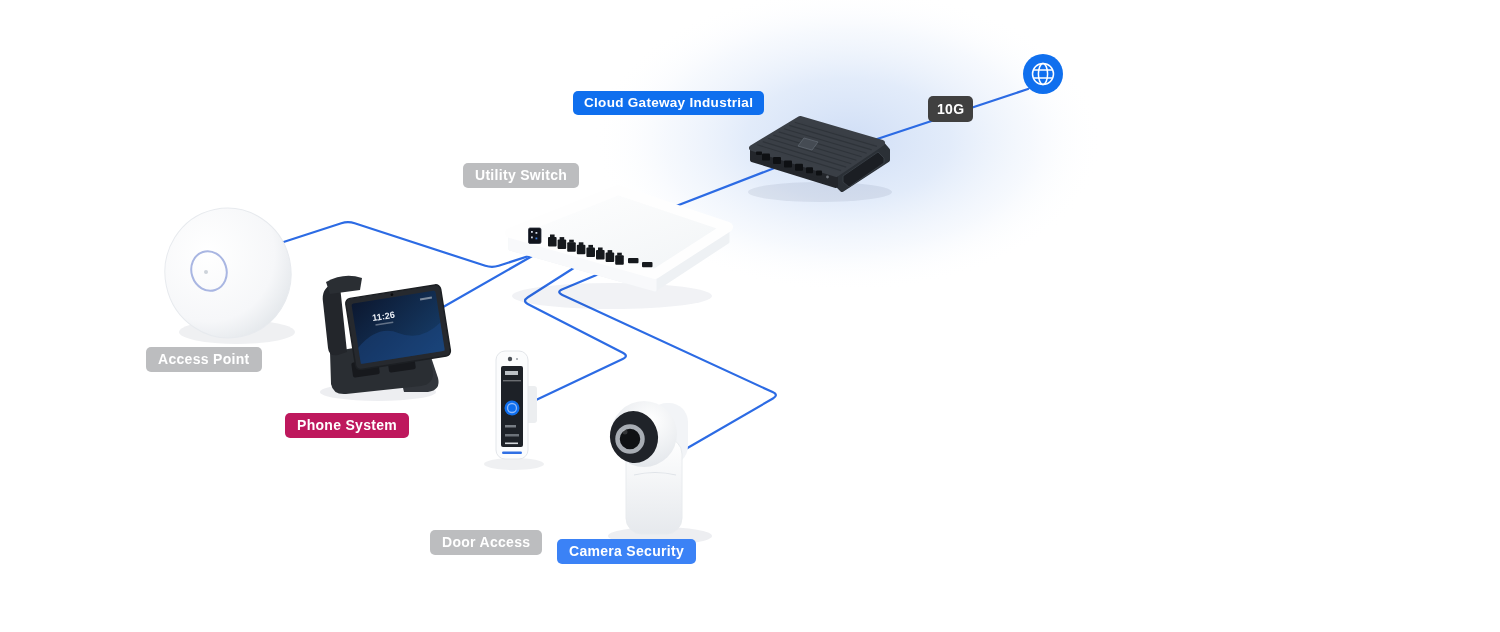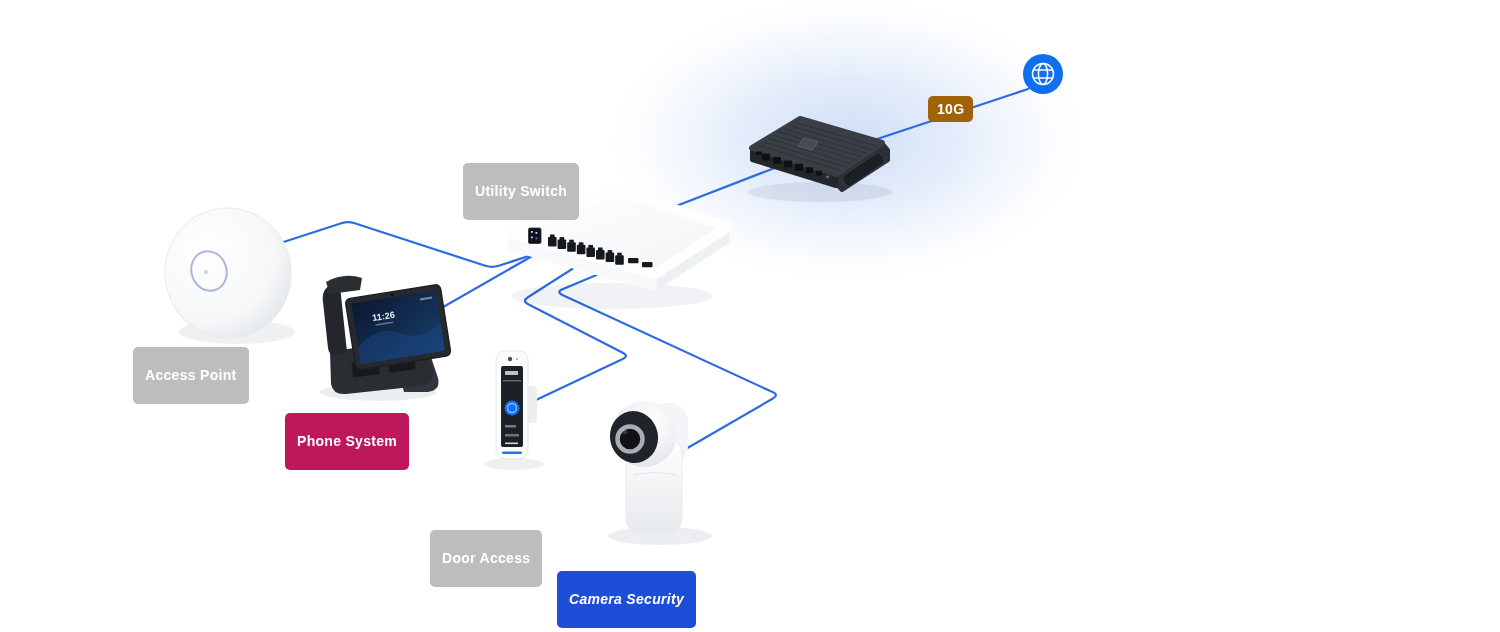--- a/index.html
+++ b/index.html
@@ -1,20 +1,20 @@
 <!DOCTYPE html>
 <html><head>
 <meta charset="utf-8">
 <style>
   html,body{margin:0;padding:0;background:#fff;}
   .stage{position:relative;width:1500px;height:632px;background:#ffffff;overflow:hidden;
          font-family:"Liberation Sans","DejaVu Sans",sans-serif;}
   svg.scene{position:absolute;left:0;top:0;display:block;}
   .lbl{position:absolute;color:#fff;font-size:14px;font-weight:bold;letter-spacing:.3px;
-       padding:20px 12px;border-radius:5px;white-space:nowrap;line-height:17px;cursor:pointer;}
+       padding:4px 12px;border-radius:5px;white-space:nowrap;line-height:17px;cursor:pointer;}
   .lbl.accent{font-size:13.5px;padding:4px 11px;line-height:16px;}
   .badge{position:absolute;color:#fff;font-weight:bold;font-size:14px;padding:4px 9px;
          border-radius:5px;line-height:18px;letter-spacing:.3px;}
 </style>
 </head>
 <body>
 
 <div class="stage">
 
   <svg class="scene" width="1500" height="632" viewBox="0 0 1500 632">
@@ -198,25 +198,26 @@
       <circle cx="1043" cy="74" r="20" fill="#0f6fee"></circle>
       <g stroke="#ffffff" stroke-width="1.5" fill="none">
         <circle cx="1043" cy="74" r="10.5"></circle>
         <ellipse cx="1043" cy="74" rx="4.6" ry="10.5"></ellipse>
         <line x1="1033.5" y1="70" x2="1052.5" y2="70"></line>
         <line x1="1033.5" y1="78" x2="1052.5" y2="78"></line>
       </g>
     </g>
   </svg>
 
-
-  <div class="badge" style="left:928px;top:96px;background:#a16207;">10G</div>
+  <div class="lbl accent" style="left: 573px; top: 91px; background: rgb(15, 111, 238);">Cloud Gateway Industrial</div>
+
+  <div class="badge" style="left:928px;top:96px;background:#404040;">10G</div>
 
   <div class="lbl" style="left: 463px; top: 163px; background: rgb(188, 189, 191);">Utility Switch</div>
 
-  <div class="lbl" style="left: 133px; top: 347px; background: rgb(188, 189, 191);">Access Point</div>
+  <div class="lbl" style="left: 146px; top: 347px; background: rgb(188, 189, 191);">Access Point</div>
 
   <div class="lbl" style="left: 285px; top: 413px; background: #be185d;">Phone System</div>
 
   <div class="lbl" style="left: 430px; top: 482px; background: rgb(188, 189, 191); margin-top: 48px;">Door Access</div>
 
-  <div class="lbl" style="left: 557px; top: 571px; background: #1d4ed8; font-style: italic;">Camera Security</div>
+  <div class="lbl" style="left: 557px; top: 539px; background: #3b82f6;">Camera Security</div>
 </div>
 
 </body></html>

